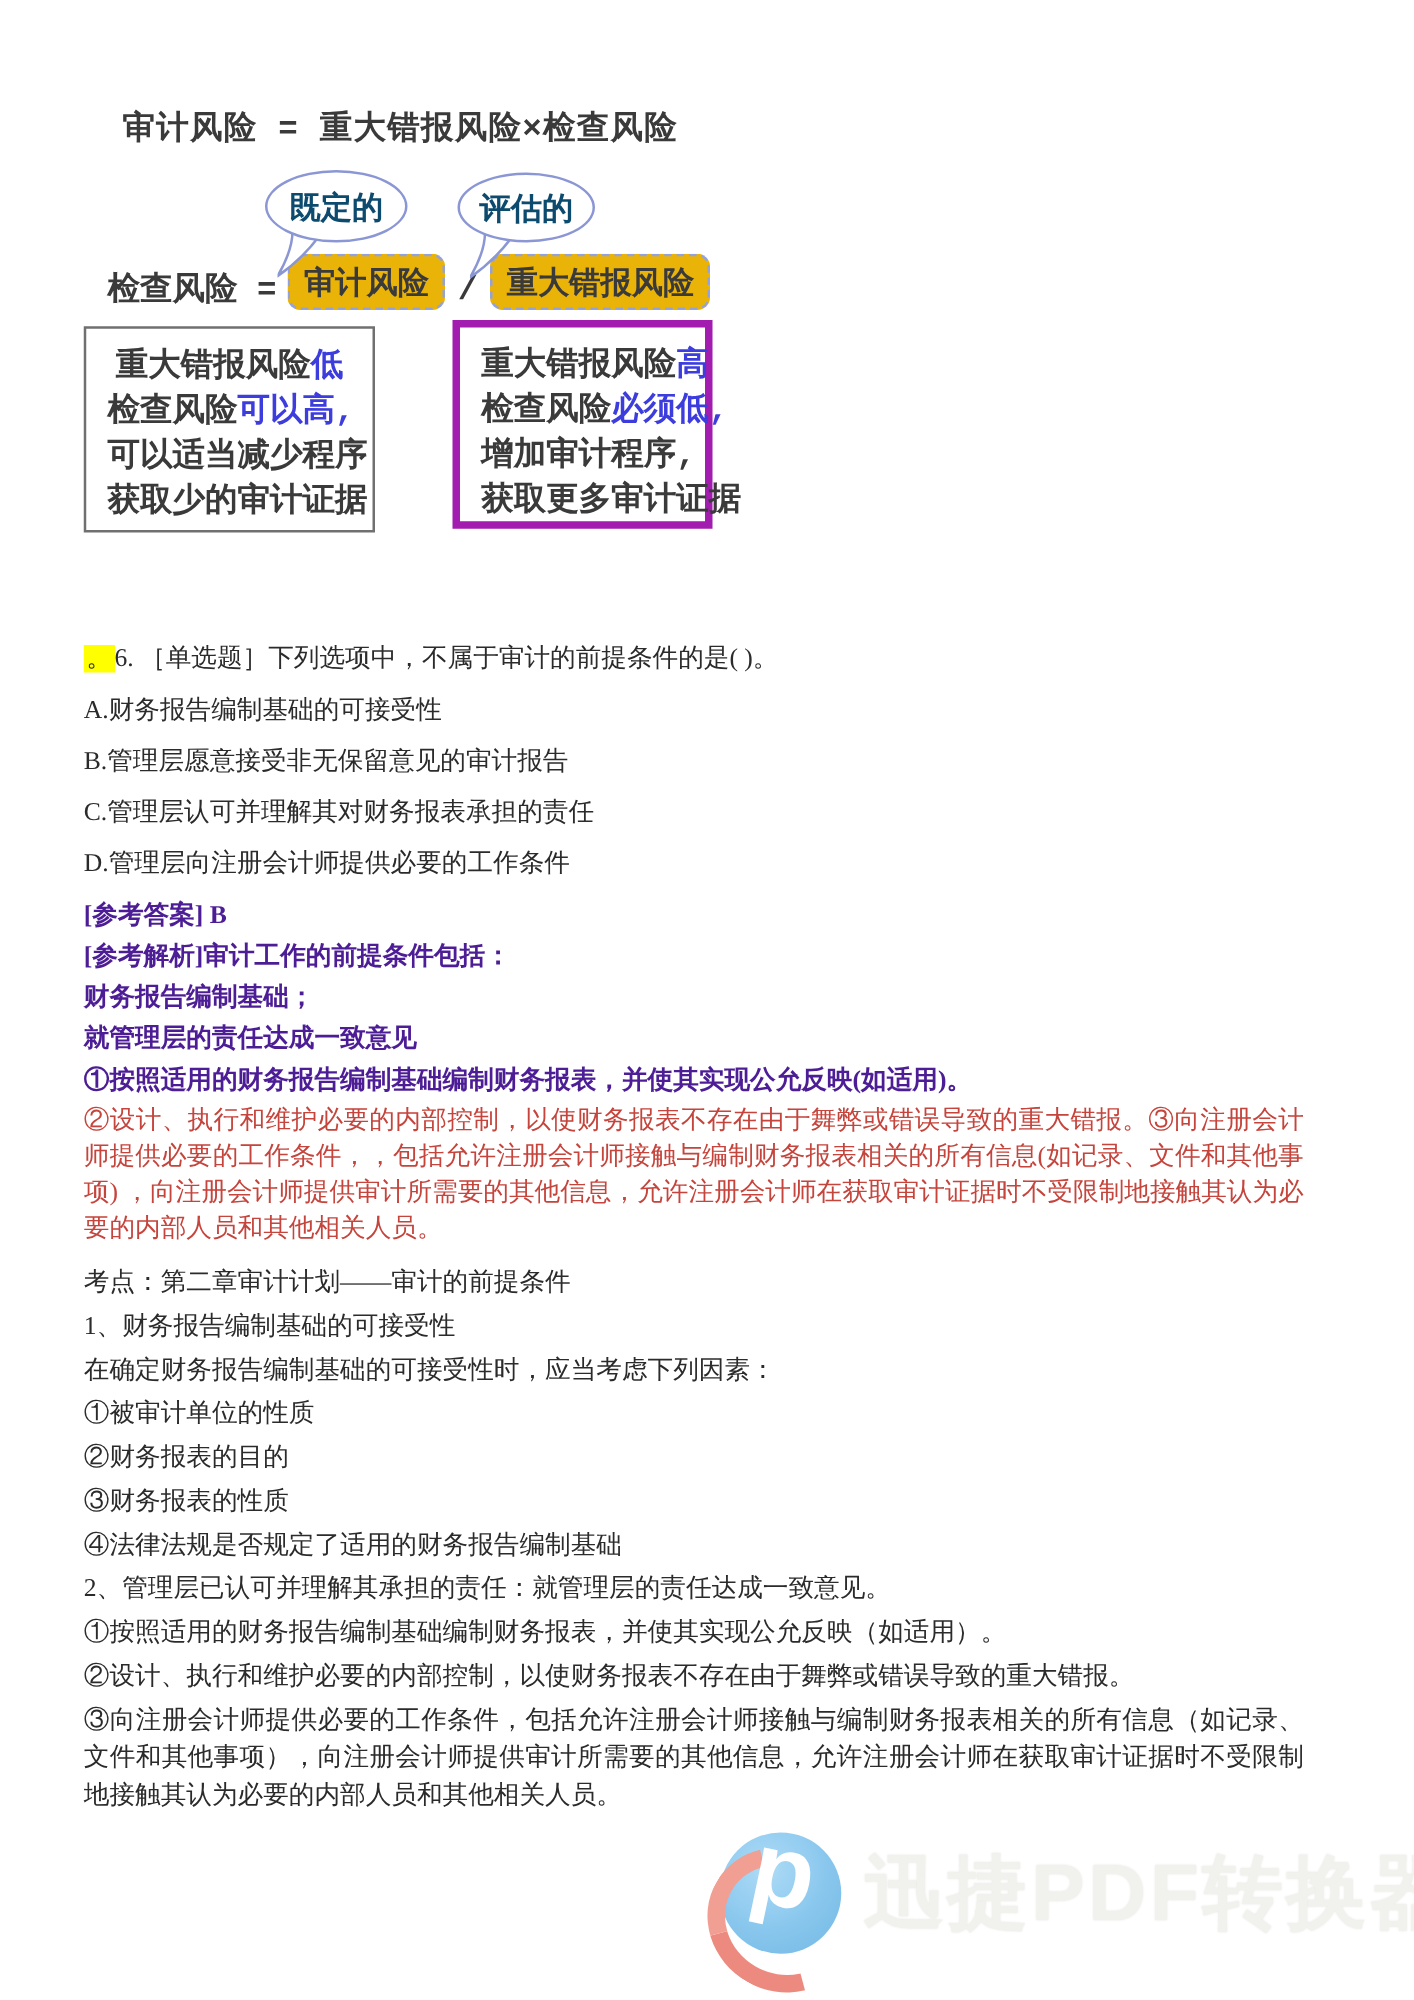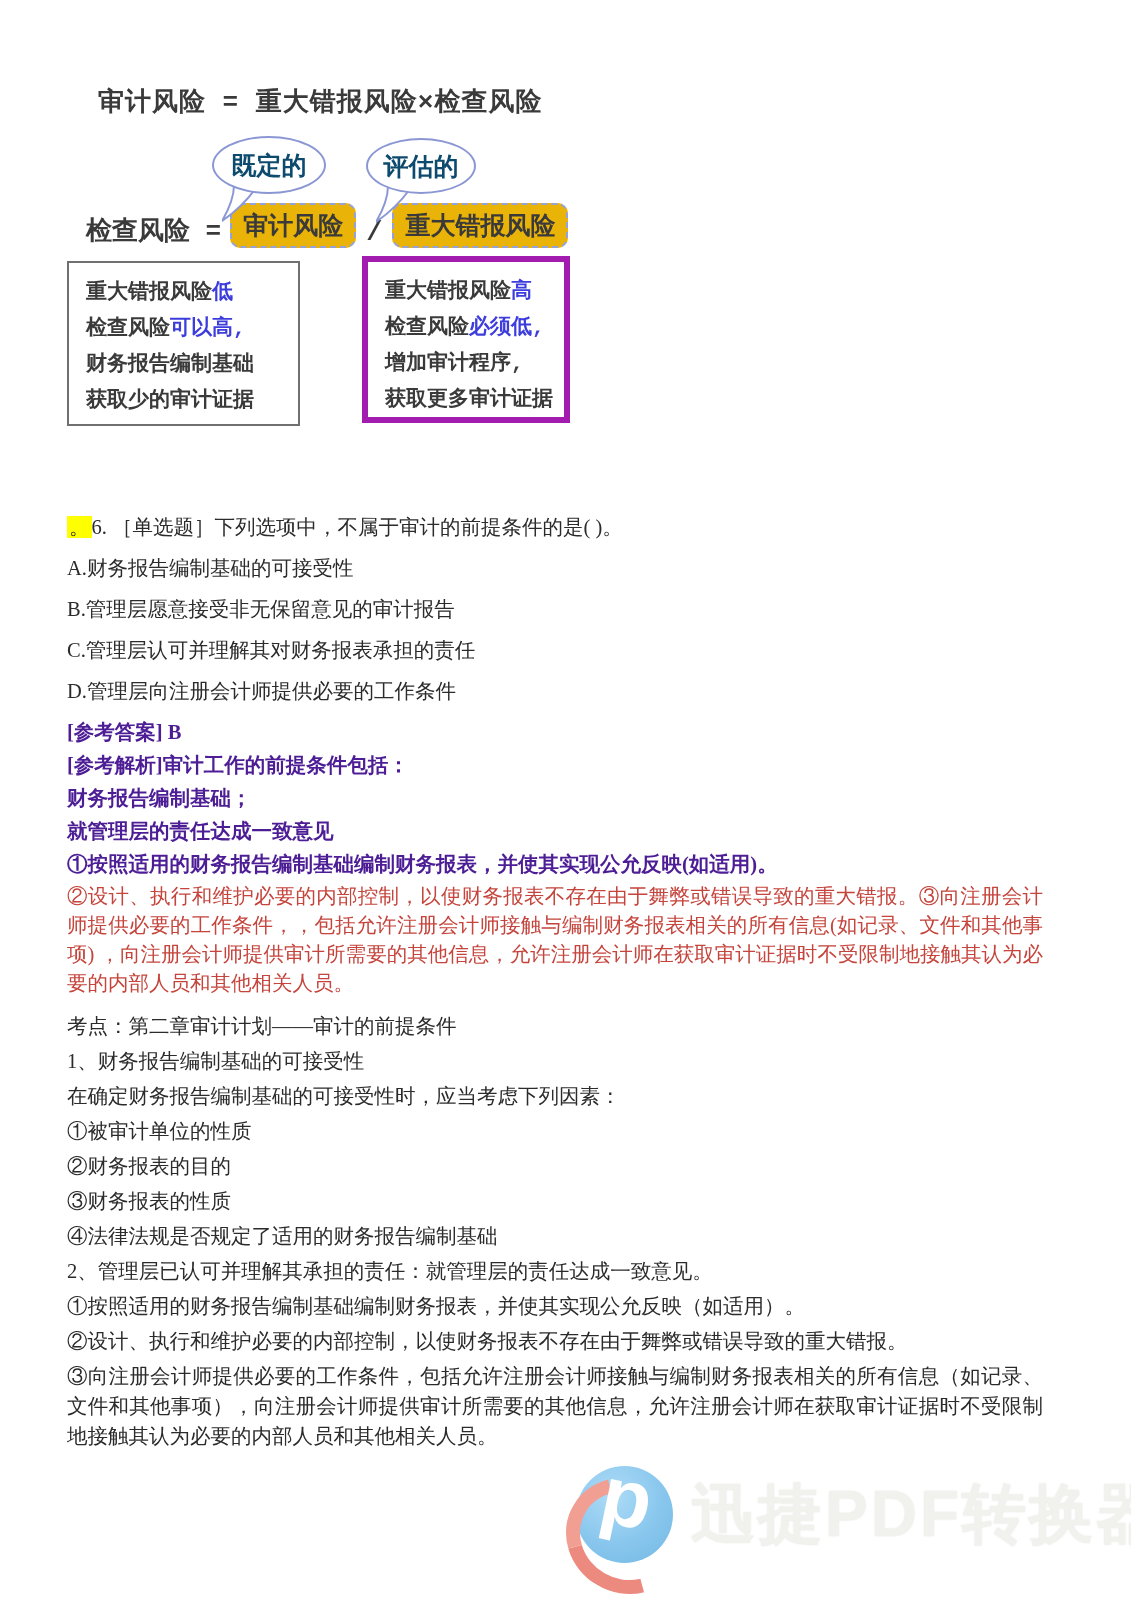--- a/index.html
+++ b/index.html
@@ -39,21 +39,21 @@
   .dashed-box{
     display:inline-block;
     border:2px dashed #93a2dd;border-radius:10px;
     padding:4px 11px;background:#eab308;
     font-size:25px;font-weight:bold;color:#3a3a3a;
   }
   .slash{font-size:27px;font-weight:bold;color:#3a3a3a;margin:0 1px;}
   .risk-box{
     position:absolute;background:#fff;
     padding:12px 17px;box-sizing:border-box;
-    font-size:21px;font-weight:bold;color:#3a3a3a;
+    font-size:26px;font-weight:bold;color:#3a3a3a;text-align:center;
   }
   .risk-box p{margin:0;line-height:36px;white-space:nowrap;}
   .risk-box-left{left:67px;top:261px;width:233px;height:165px;border:2px solid #707070;}
   .risk-box-right{left:339px;top:256px;width:208px;height:167px;border:6px solid #a21caf;margin-left:23px;}
   .blue{color:#3d3ddd;}
 
   
   .content{
     position:absolute;left:0;top:500px;width:1131px;
     padding:12px 88px 0 67px;box-sizing:border-box;
@@ -123,21 +123,21 @@
     <div class="formula-row">
       <span class="formula-label">检查风险 =</span>
       <span class="dashed-box">审计风险</span>
       <span class="slash">/</span>
       <span class="dashed-box">重大错报风险</span>
     </div>
 
     <div class="risk-box risk-box-left">
       <p><span>重大错报风险</span><span class="blue">低</span></p>
       <p><span>检查风险</span><span class="blue">可以高,</span></p>
-      <p>财务报告编制基础</p>
+      <p>可以适当减少程序</p>
       <p>获取少的审计证据</p>
     </div>
 
     <div class="risk-box risk-box-right">
       <p><span>重大错报风险</span><span class="blue">高</span></p>
       <p><span>检查风险</span><span class="blue">必须低,</span></p>
       <p>增加审计程序,</p>
       <p>获取更多审计证据</p>
     </div>
   </div>

